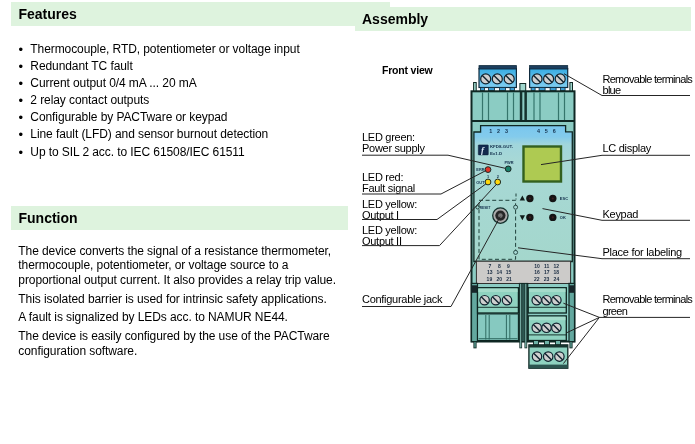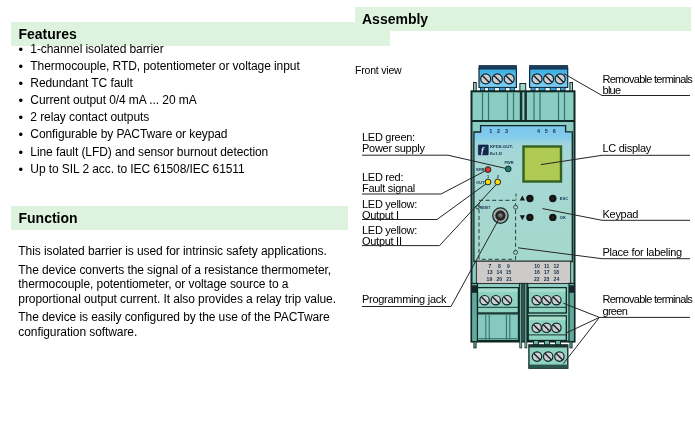--- a/index.html
+++ b/index.html
@@ -7,48 +7,48 @@
 .lbl{position:absolute;font-size:11px;line-height:11.2px;letter-spacing:-0.28px;color:#000;white-space:nowrap}
 .rt{letter-spacing:-0.72px}
 #blist{position:absolute;left:19px;top:40.6px;font-size:12px;line-height:17.15px;letter-spacing:-0.08px;color:#000}
 #blist div{position:relative;padding-left:11.3px;white-space:nowrap}
 #blist div::before{content:"\2022";position:absolute;left:-0.4px;top:0;font-size:13px}
 #paras{position:absolute;left:18.3px;top:243.9px;font-size:12px;line-height:14.35px;letter-spacing:-0.08px;color:#000}
 #paras p{margin:0 0 4.6px 0}
 svg{position:absolute;left:0;top:0}
 </style></head>
 <body>
-<div class="bar" style="left:11px;top:22px;width:379px;height:24px">Features</div>
+<div class="bar" style="left:11px;top:2px;width:379px;height:24px">Features</div>
 <div class="bar" style="left:354.5px;top:6.5px;width:336.5px;height:24px">Assembly</div>
 <div class="bar" style="left:11px;top:205.8px;width:337px;height:24px">Function</div>
 
 <div id="blist">
-<div>1-channel isolated barrier</div>
 <div>Thermocouple, RTD, potentiometer or voltage input</div>
 <div>Redundant TC fault</div>
 <div>Current output 0/4 mA ... 20 mA</div>
 <div>2 relay contact outputs</div>
 <div>Configurable by PACTware or keypad</div>
 <div>Line fault (LFD) and sensor burnout detection</div>
 <div>Up to SIL 2 acc. to IEC 61508/IEC 61511</div>
 </div>
 
 <div id="paras">
+<p>The device converts the signal of a resistance thermometer,<br>thermocouple, potentiometer, or voltage source to a<br>proportional output current. It also provides a relay trip value.</p>
 <p>This isolated barrier is used for intrinsic safety applications.</p>
-<p>The device converts the signal of a resistance thermometer,<br>thermocouple, potentiometer, or voltage source to a<br>proportional output current. It also provides a relay trip value.</p>
+<p>A fault is signalized by LEDs acc. to NAMUR NE44.</p>
 <p>The device is easily configured by the use of the PACTware<br>configuration software.</p>
 </div>
 
-<div class="lbl" style="left:355px;top:64.8px;font-weight:normal;font-size:10.5px;letter-spacing:-0.2px">Front view</div>
+<div class="lbl" style="left:382px;top:64.8px;font-weight:bold;font-size:10.5px;letter-spacing:-0.2px">Front view</div>
 
 <div class="lbl" style="left:362px;top:132.2px">LED green:<br>Power supply</div>
 <div class="lbl" style="left:362px;top:171.9px">LED red:<br>Fault signal</div>
 <div class="lbl" style="left:362px;top:198.7px">LED yellow:<br>Output I</div>
 <div class="lbl" style="left:362px;top:225.2px">LED yellow:<br>Output II</div>
-<div class="lbl" style="left:362px;top:294px">Programming jack</div>
+<div class="lbl" style="left:362px;top:294px">Configurable jack</div>
 
 <div class="lbl rt" style="left:602.5px;top:74.2px">Removable terminals<br>blue</div>
 <div class="lbl" style="left:602.5px;top:143.3px">LC display</div>
 <div class="lbl" style="left:602.5px;top:208.9px">Keypad</div>
 <div class="lbl" style="left:602.5px;top:246.8px">Place for labeling</div>
 <div class="lbl rt" style="left:602.5px;top:294.3px">Removable terminals<br>green</div>
 
 <svg width="695" height="444" viewBox="0 0 695 444">
 <defs>
 <linearGradient id="pg" gradientUnits="userSpaceOnUse" x1="0" y1="125" x2="0" y2="262">

